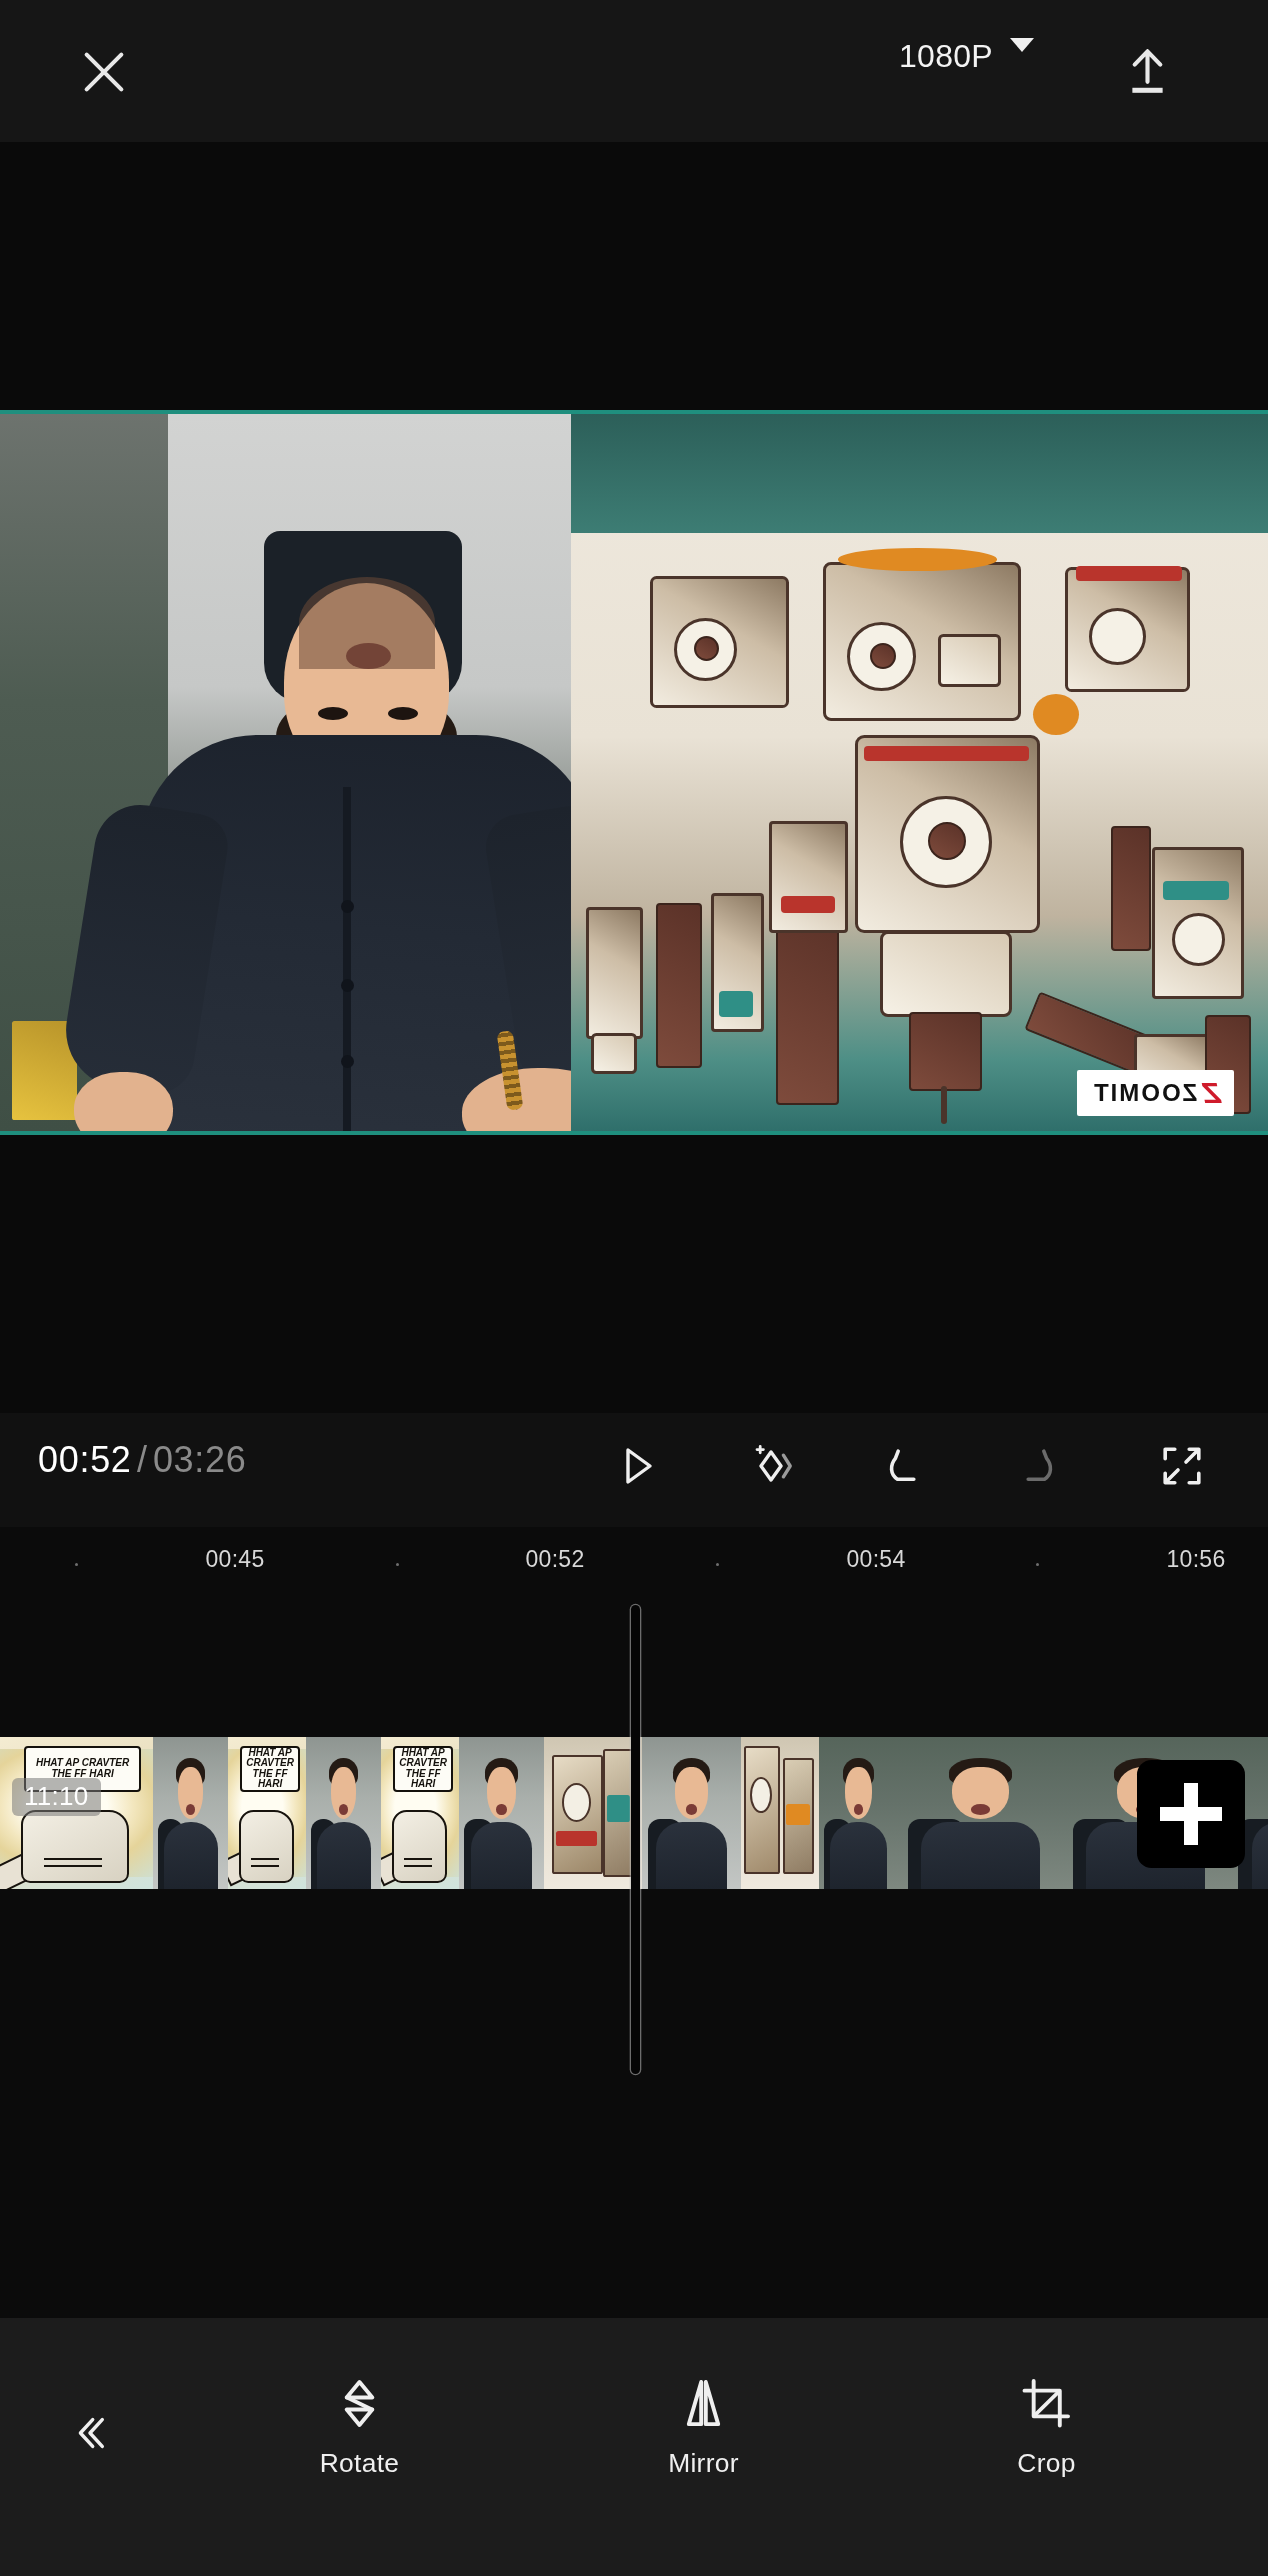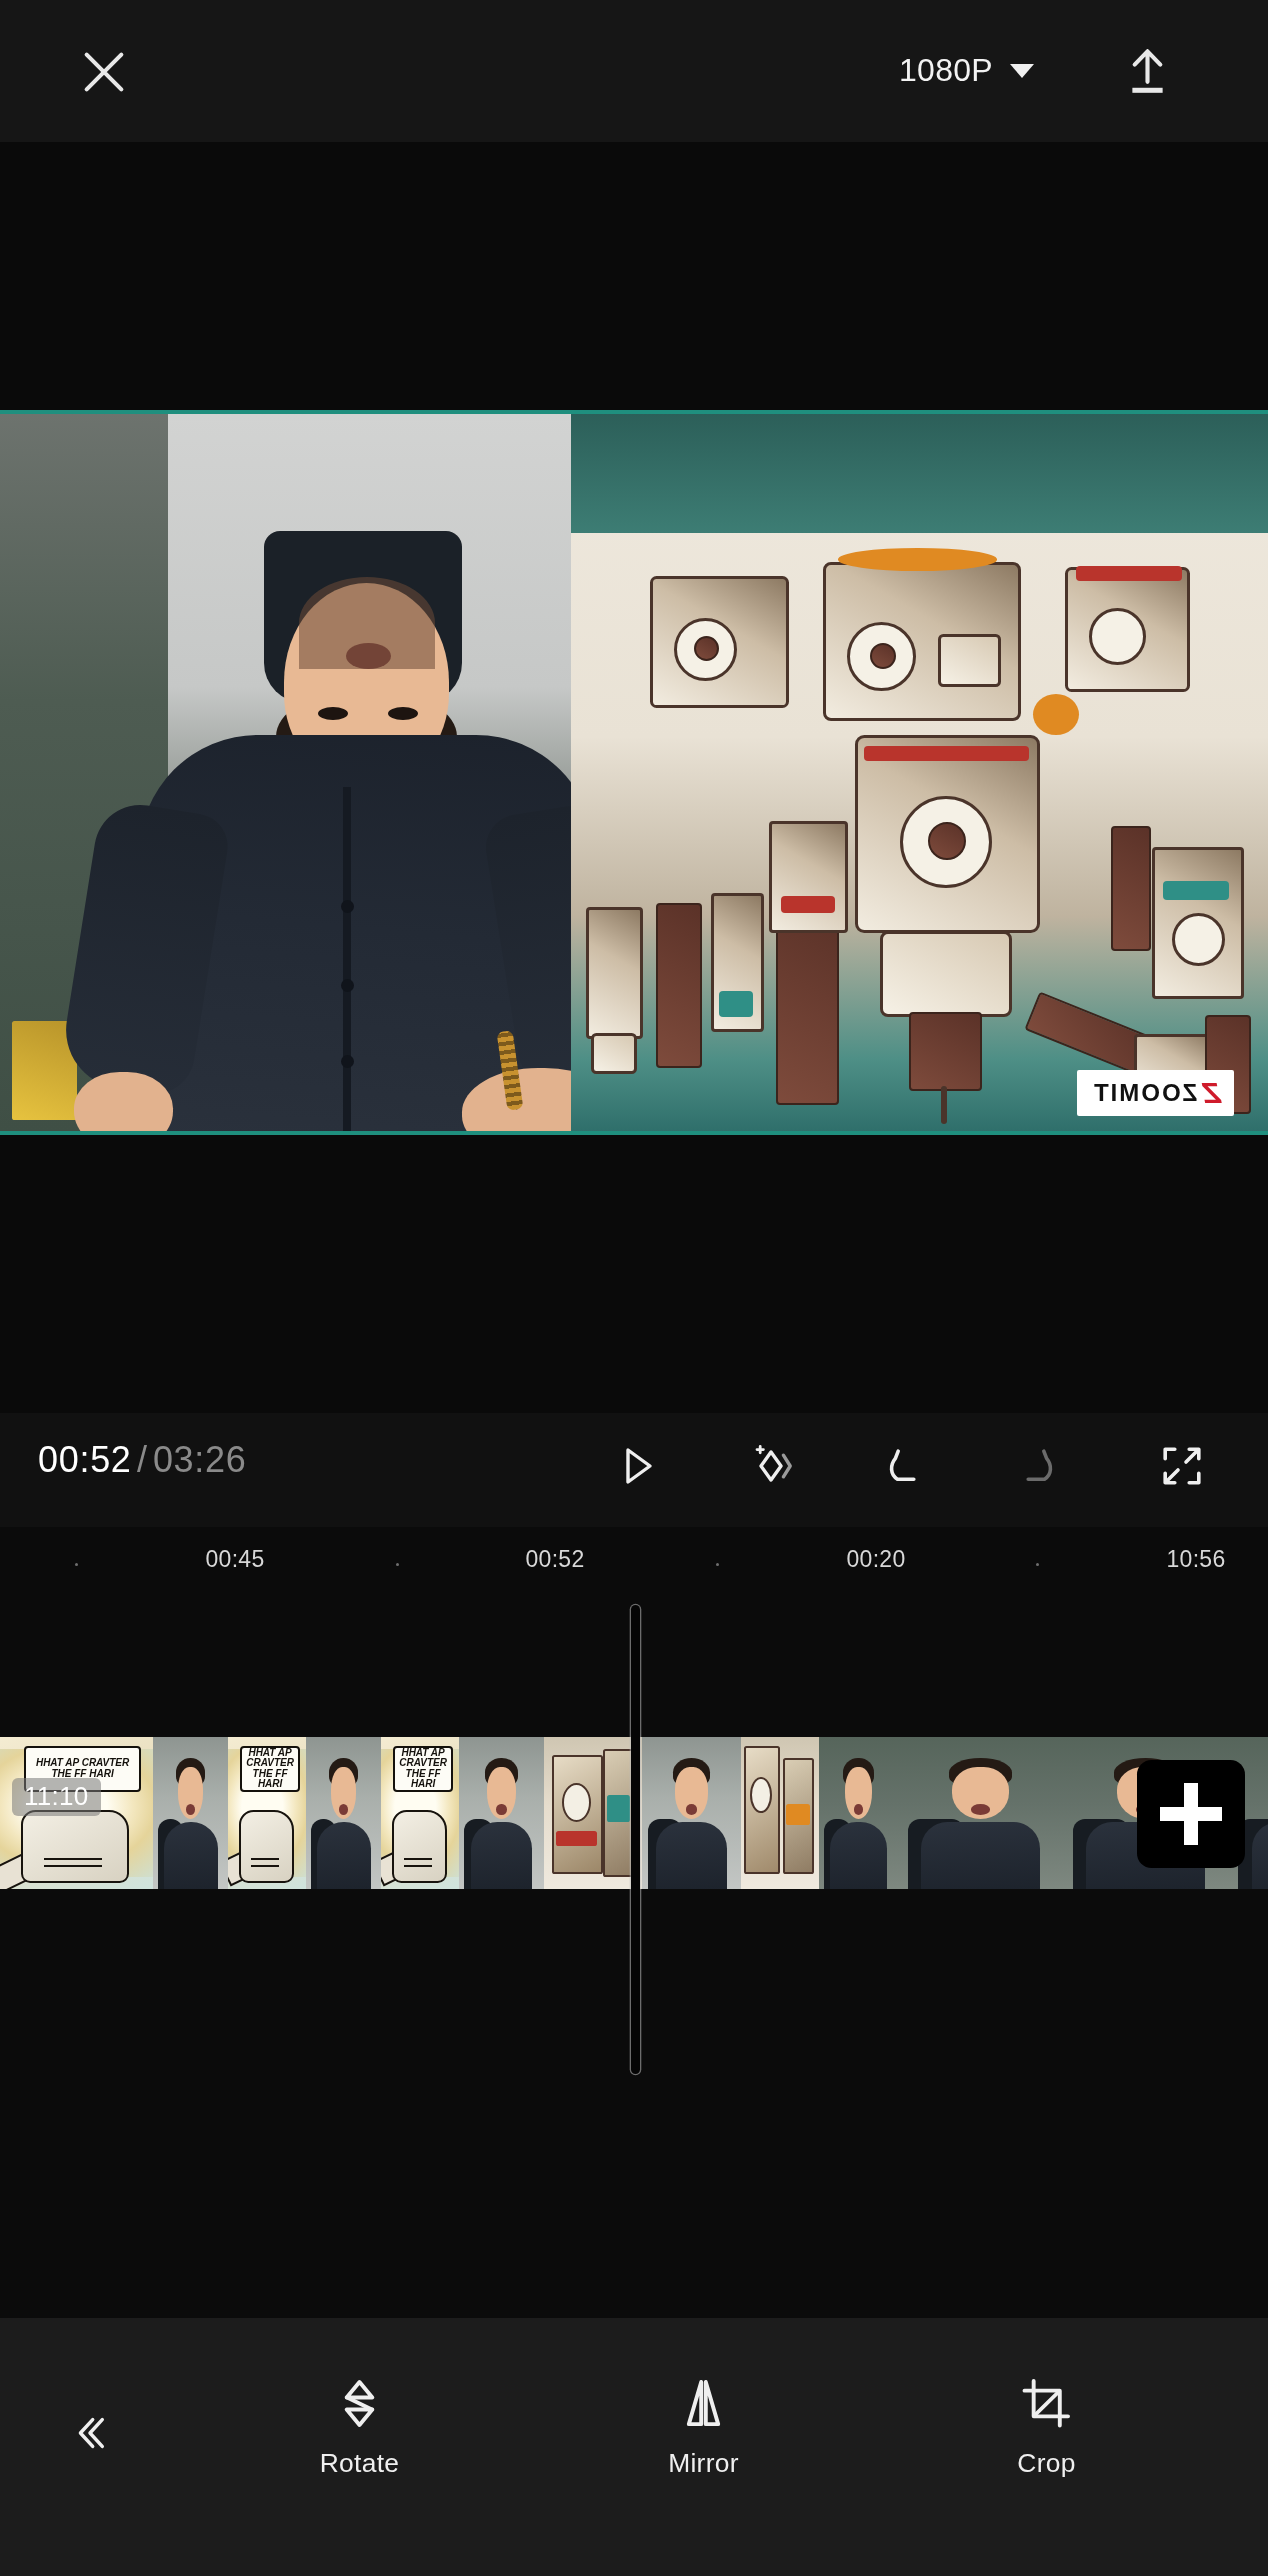--- a/index.html
+++ b/index.html
@@ -17,21 +17,21 @@
     background:#161616;
   }
   .close-btn{
     position:absolute; left:73px; top:41px; width:61px; height:61px;
     display:flex; align-items:center; justify-content:center; cursor:pointer;
   }
   .close-btn svg{ width:52px; height:52px; }
 
   .res-chip{
     position:absolute; right:218px; top:38px; height:65px;
-    display:flex; align-items:center; gap:17px;
+    display:flex; gap:17px;
     padding:0 16px; border-radius:8px; cursor:pointer;
   }
   .res-label{ color:#f3f3f3; font-size:32px; letter-spacing:0.3px; font-weight:400; }
   .caret{ width:0;height:0;border-left:12px solid transparent;border-right:12px solid transparent;border-top:14px solid #f0f0f0; }
 
   .export-btn{
     position:absolute; right:86px; top:37px; width:69px; height:69px;
     display:flex; align-items:center; justify-content:center; cursor:pointer;
   }
   .export-btn svg{ width:55px; height:55px; }
@@ -389,21 +389,21 @@
 
   <div class="tl">
 
     <div class="ruler">
       <div class="rtick" style="left:75px"></div>
       <div class="rtick" style="left:396px"></div>
       <div class="rtick" style="left:716px"></div>
       <div class="rtick" style="left:1036px"></div>
       <div class="rlabel" style="left:235px">00:45</div>
       <div class="rlabel" style="left:555px">00:52</div>
-      <div class="rlabel" style="left:876px">00:20</div>
+      <div class="rlabel" style="left:876px">00:54</div>
       <div class="rlabel" style="left:1196px">10:56</div>
     </div>
 
     <div class="track">
       <div class="strip">
 
         <div class="thumb tc" style="width:153px">
           <div class="tc-burst"></div>
             <div class="tc-arm"></div>
           <div class="tc-bubble">

